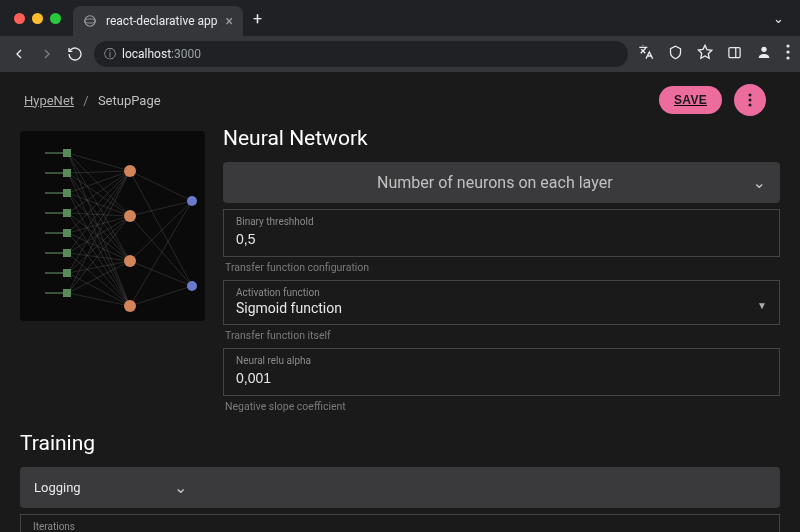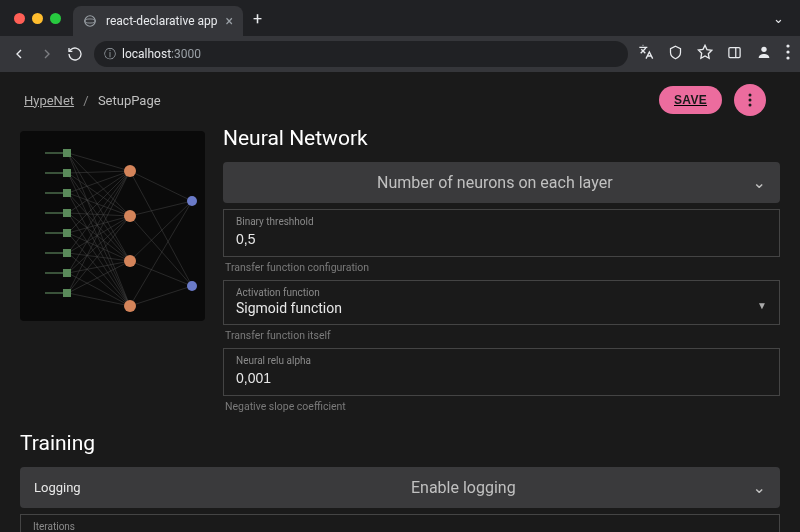--- a/index.html
+++ b/index.html
@@ -246,21 +246,20 @@
         </div>
         <div class="helper">Negative slope coefficient</div>
       </div>
     </div>
 
     <div class="training-section">
       <h2 class="section-title">Training</h2>
 
       <div class="panel-header">
         <span class="ph-title">Logging</span>
-        <span class="ph-sub">Enable logging</span>
         <span class="ph-chev">⌄</span>
       </div>
 
       <div class="field">
         <label class="field-label">Iterations</label>
 
       </div>
 
     </div>
   </div>

